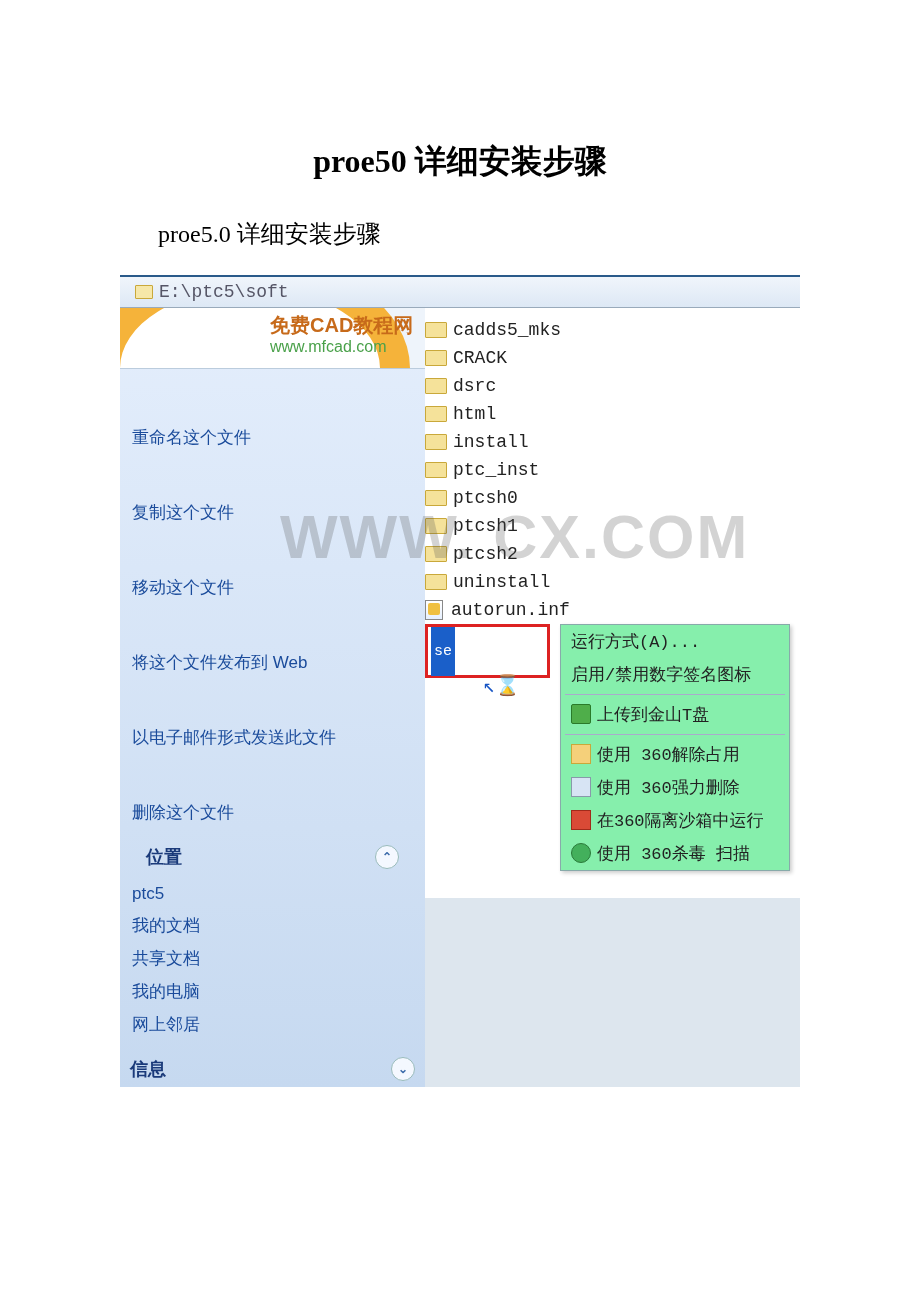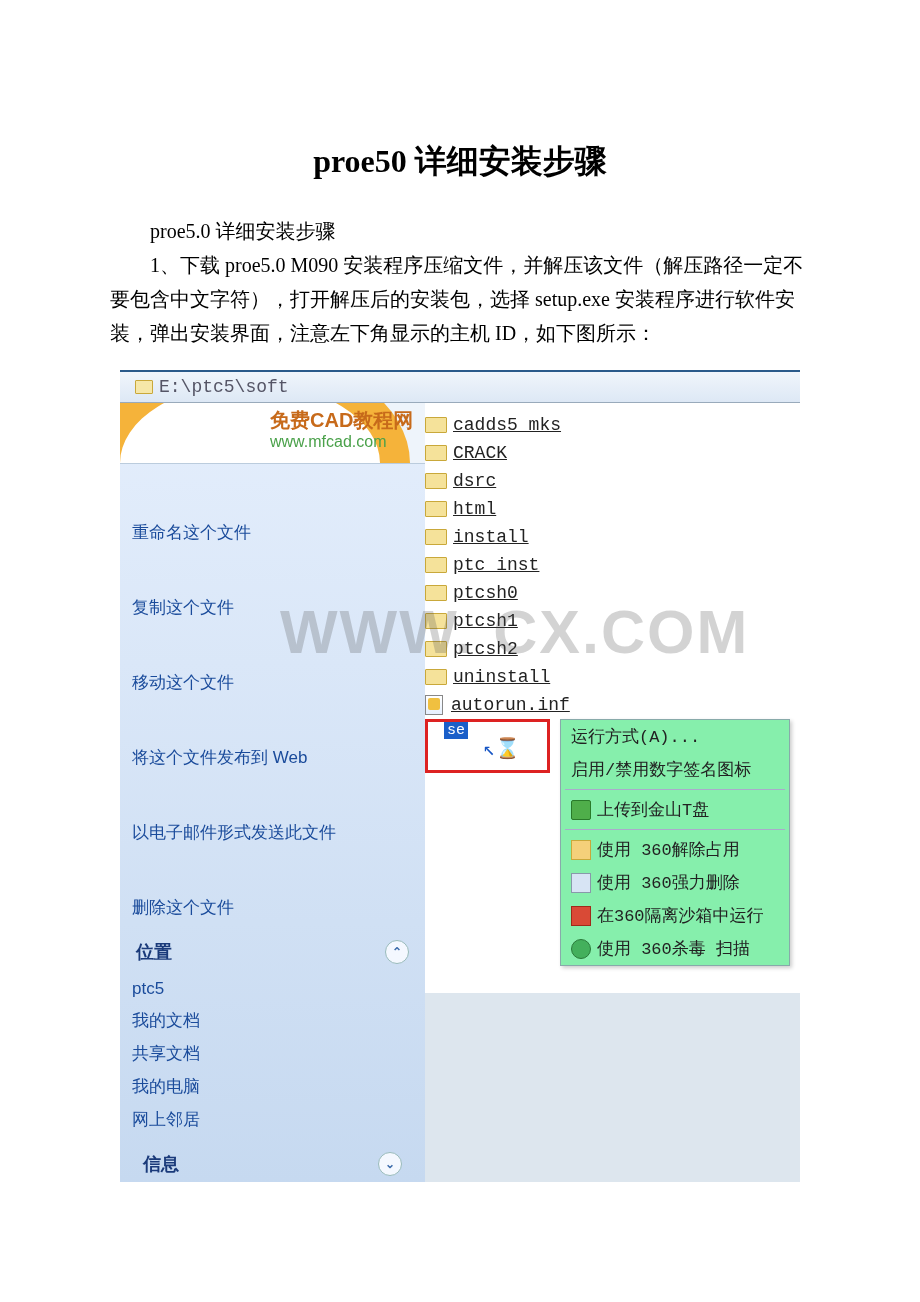--- a/index.html
+++ b/index.html
@@ -13,21 +13,21 @@
     padding: 140px 110px 60px 110px;
   }
   .title {
     text-align: center;
     font-size: 32px;
     font-weight: bold;
     font-family: "Times New Roman", "SimSun", serif;
     margin-bottom: 30px;
   }
   .para {
-    font-size: 20px;
+    font-size: 24px;
     line-height: 1.7;
     font-family: "Times New Roman", "SimSun", serif;
     text-indent: 2em;
   }
   .para1 {
     text-indent: 2em;
   }
   .screenshot {
     margin: 20px 10px 0 10px;
     border-top: 2px solid #2a5a8a;
@@ -101,21 +101,21 @@
     color: #1a4b9b;
     padding: 5px 0;
     cursor: pointer;
     font-size:17px;
     margin-top:42px;
   }
   .section-hdr {
     display:flex;
     justify-content:space-between;
     align-items:center;
-    padding:6px 16px;
+    padding:6px 26px;
     font-size:18px;
     font-weight:bold;
     color:#1a3a7a;
   }
   .chevron-btn {
     width:22px;height:22px;
     border:1px solid #9bb;
     border-radius:50%;
     background:#f4f8ff;
     display:flex;align-items:center;justify-content:center;
@@ -132,21 +132,20 @@
   .file-list {
     padding: 8px 10px;
     font-size:18px;
     font-family:"Courier New","SimSun",monospace;
     color:#222;
   }
   .file-item {
     display:flex;
     align-items:center;
     height:28px;
-    text-decoration:underline;
   }
   .folder-icon {
     width:20px;height:14px;
     background:#f5e29a;
     border:1px solid #c9a83a;
     border-radius:1px;
     margin-right:6px;
   }
   .inf-icon {
     width:16px;height:18px;
@@ -174,23 +173,23 @@
     background:#fff;
     font-size:15px;
     color:#1755c4;
     display:flex;
     flex-direction:column;
     align-items:flex-start;
     position:relative;
   }
   .setup-box .se {
     background:#1a5fc9;color:#fff;
-    padding:0 3px;
+    padding:16px 3px;
     font-family:"Courier New",monospace;
-    margin-left:16px;
+    margin-left:3px;
   }
   .cursor-icon{
     margin-left:55px;
     font-size:20px;
     line-height:22px;
   }
   .context-menu {
     border:1px solid #8aa;
     background:#86efac;
     font-size:17px;
@@ -222,21 +221,21 @@
     font-family:Arial,sans-serif;
     color:rgba(80,80,80,0.25);
     letter-spacing:2px;
     z-index:3;
     pointer-events:none;
   }
   .info-hdr{
     display:flex;
     justify-content:space-between;
     align-items:center;
-    padding:6px 23px;
+    padding:6px 10px;
     font-size:18px;
     font-weight:bold;
     color:#1a3a7a;
     clear:both;
   }
   .bottom-chevron{
     width:22px;height:22px;
     border:1px solid #9bb;
     border-radius:50%;
     background:#f4f8ff;
@@ -246,21 +245,20 @@
   .clearfix::after{content:"";display:table;clear:both;}
 </style>
 </head>
 <body>
 
 <div class="page">
   <div class="title">proe50 详细安装步骤</div>
 
   <div class="para para1">proe5.0 详细安装步骤</div>
 
-  <div class="para">1、下载 proe5.0 M090 安装程序压缩文件，并解压该文件（解压路径一定不要包含中文字符），打开解压后的安装包，选择 setup.exe 安装程序进行软件安装，弹出安装界面，注意左下角显示的主机 ID，如下图所示：</div>
 
   <div class="screenshot clearfix">
     <div class="watermark">WWW.        CX.COM</div>
 
     <div class="addr-bar">
       <span class="addr-folder-icon"></span><span>E:\ptc5\soft</span>
     </div>
 
     <div class="explorer-left">
       <div class="banner">

